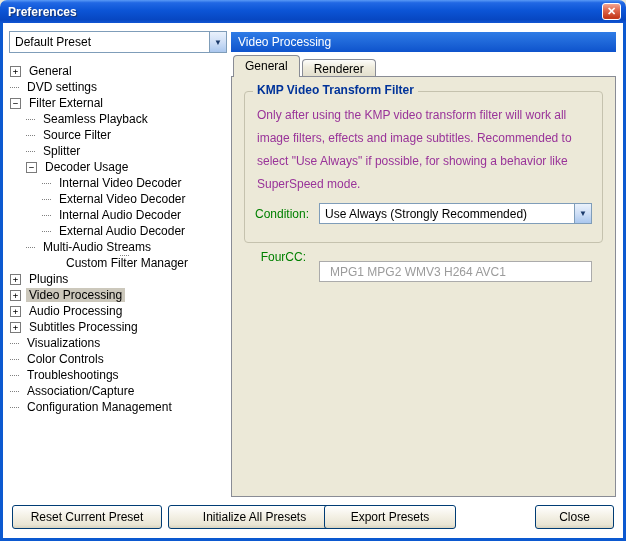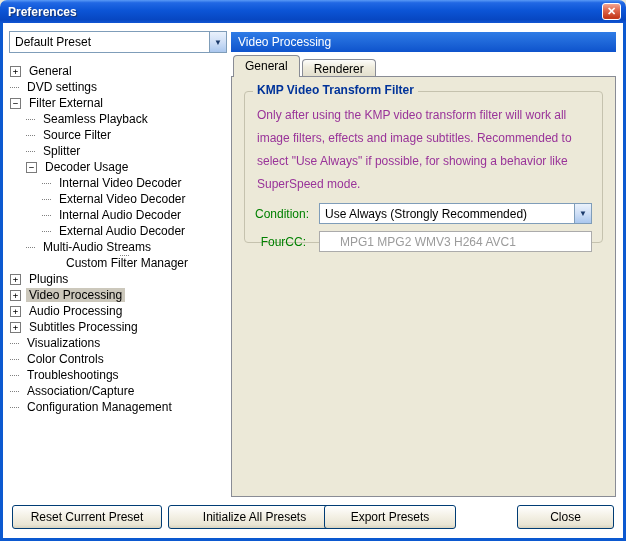--- a/index.html
+++ b/index.html
@@ -75,33 +75,33 @@
   .groupbox .legend {
     position:absolute; top:-9px; left:8px; background:#ece9d8; padding:0 4px;
     font-weight:bold; color:#003399;
   }
   .group-desc { color:#993399; line-height:23px; margin:0 2px 6px 2px; }
   .form-row { display:flex; align-items:center; margin-top:7px; }
   .row-label { width:64px; flex:none; text-align:right; padding-right:13px; color:#008000; }
   .form-row .combo { flex:1; height:21px; }
   .textbox {
     flex:1; height:21px; border:1px solid #ababab; background:#fff;
-    color:#9b9b9b; padding:3px 20px; white-space:nowrap; overflow:hidden;
+    color:#9b9b9b; padding:3px 10px; white-space:nowrap; overflow:hidden;margin-top:30px;
   }
   
   .push-btn {
     position:absolute; bottom:9px; height:24px;
     border:1px solid #003c74; border-radius:3px;
     background:linear-gradient(180deg,#ffffff 0%, #f4f1e6 45%, #e9e5d4 85%, #d9d3bf 100%);
     font-family:inherit; font-size:12px; color:#000; text-align:center; cursor:pointer;
   }
   .btn-reset  { left:9px;  width:150px; }
   .btn-init   { left:165px; width:173px; }
   .btn-export { left:321px; width:132px; }
-  .btn-close  { right:9px; width:97px; }
+  .btn-close  { right:9px; width:79px; }
 </style>
 </head>
 <body>
 
 <div class="window">
 
   <div class="titlebar">
     <span class="title">Preferences</span>
     <div class="close-btn">
       <span>✕</span>

